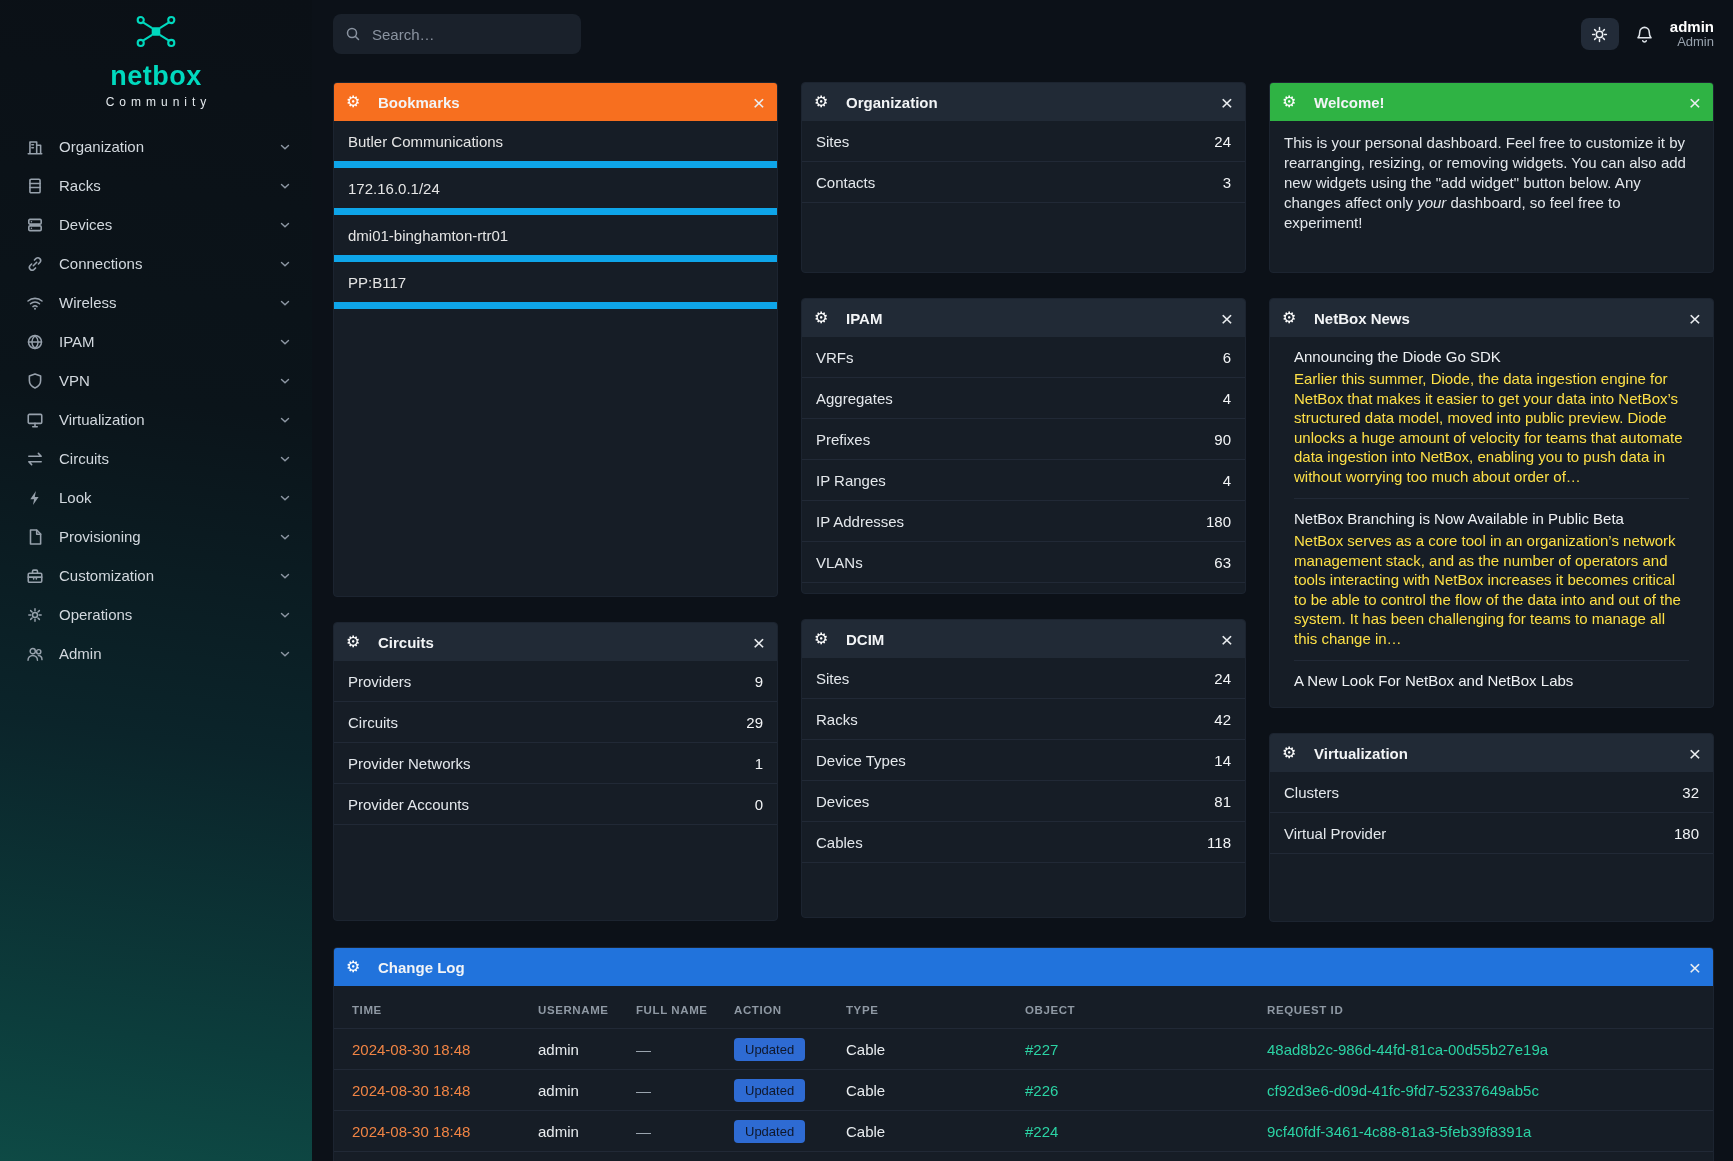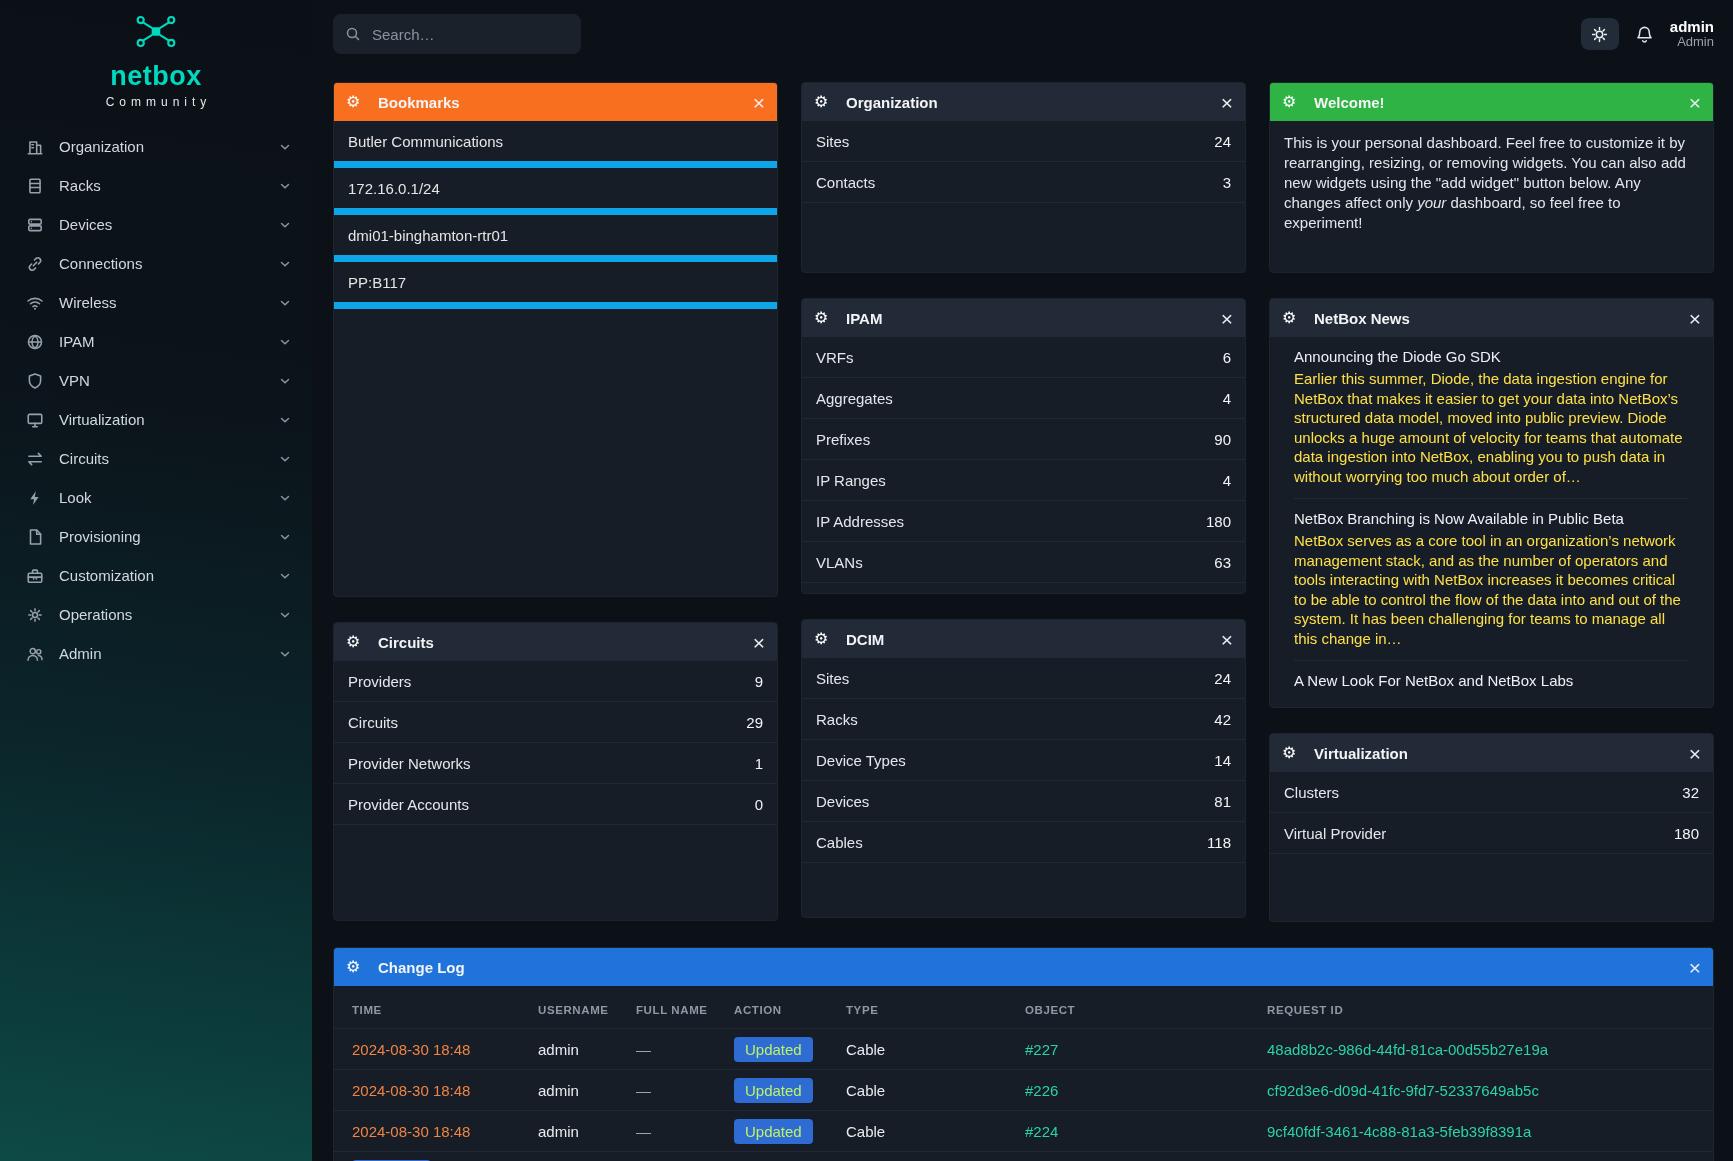--- a/index.html
+++ b/index.html
@@ -68,21 +68,21 @@
 
   
   .changelog{margin-top:25px;height:300px;}
   .cl-head-row,.cl-row{display:grid;grid-template-columns:186px 98px 98px 112px 179px 242px 1fr;align-items:center;padding-left:18px;padding-right:16px;}
   .cl-head-row{height:36px;color:#8f99a4;font-size:11.5px;font-weight:700;letter-spacing:.6px;border-bottom:1px solid #212936;margin-top:6px;}
   .cl-row{height:40px;border-bottom:1px solid #212936;}
   .lnk-time{color:var(--link-orange,#f08444);cursor:pointer;}
   .lnk-teal{color:var(--link-teal,#2bd3a4);cursor:pointer;}
   .cl-plain{color:#e8ecef;}
   .cl-dim{color:#9aa4ae;}
-  .badge-updated{display:inline-block;background:var(--badge-blue,#2e6bd3);color:#bef264;font-size:15px;padding:4px 11px;border-radius:4px;}
+  .badge-updated{display:inline-block;background:var(--badge-blue,#2e6bd3);color:#0f172a;font-size:13px;padding:4px 11px;border-radius:4px;}
 </style>
 </head>
 <body>
 
 <div class="app">
 
   <aside class="sidebar">
     <div class="brand">
       <div class="brand-row">
         <span>

